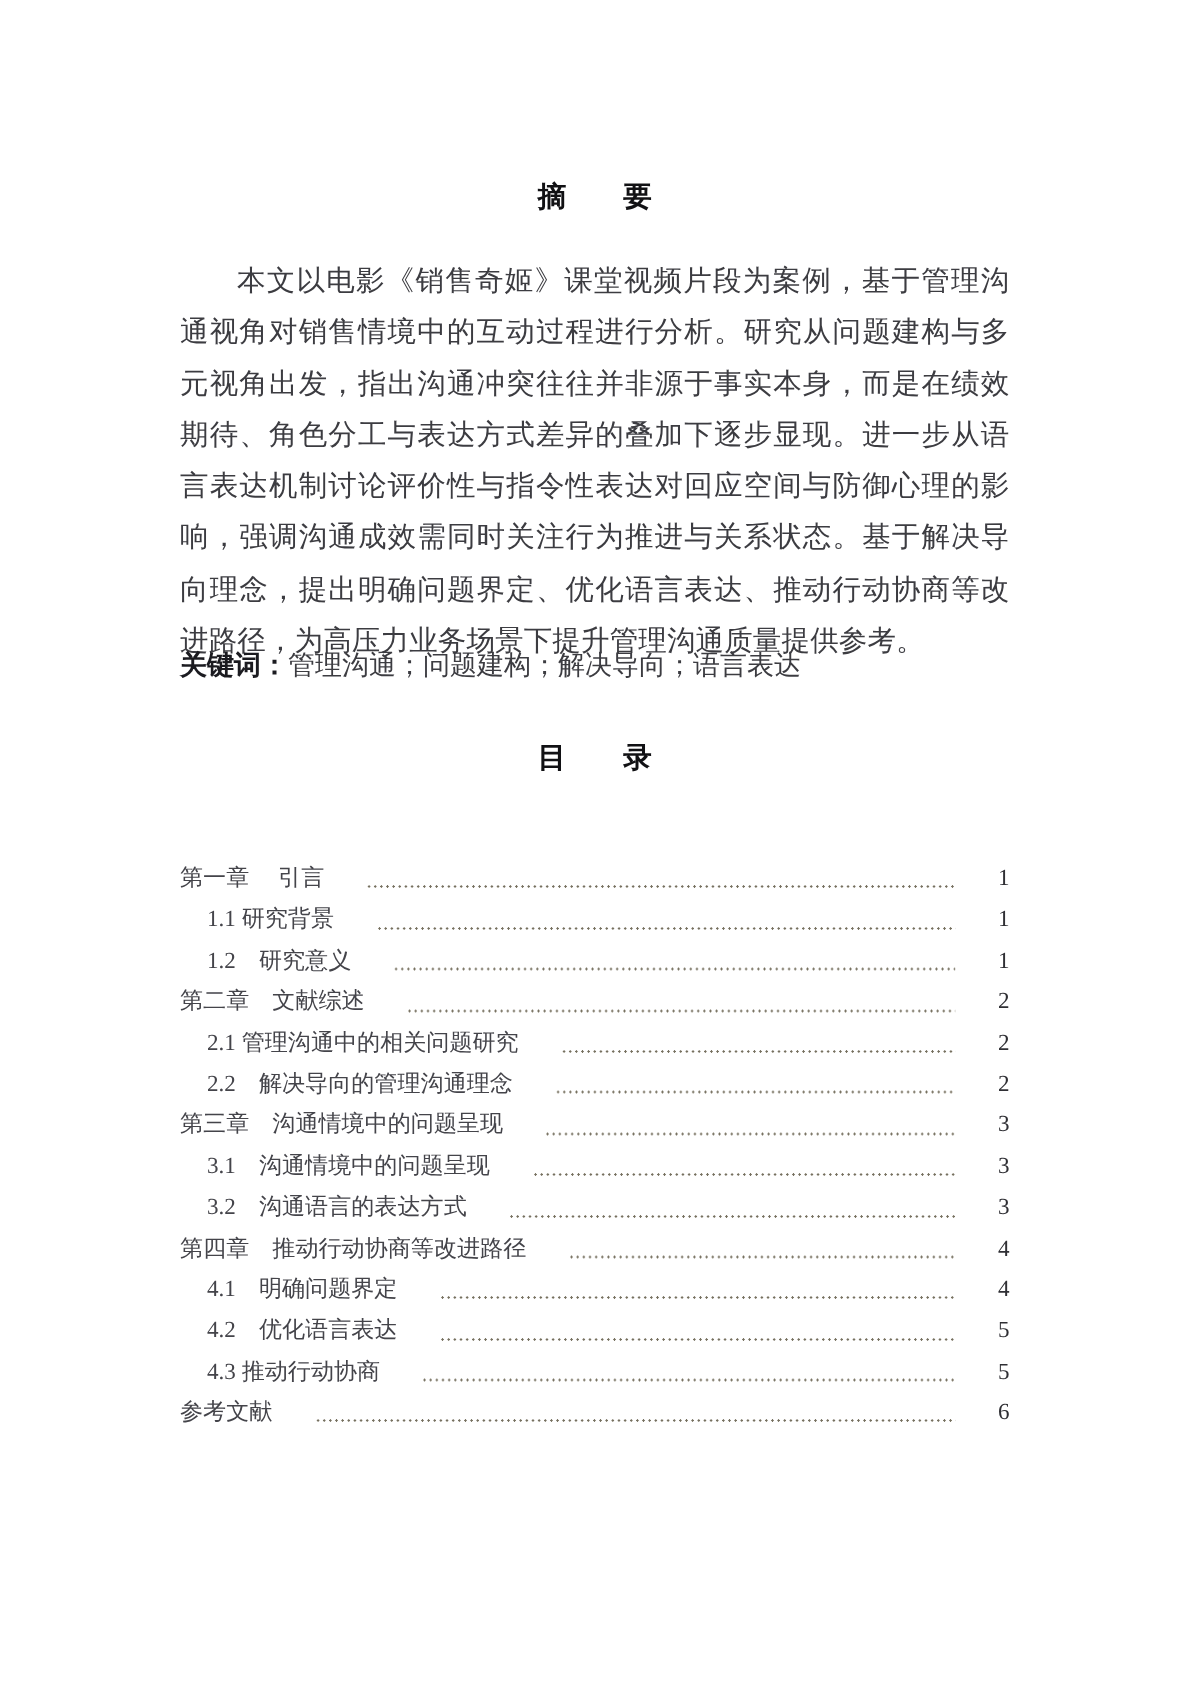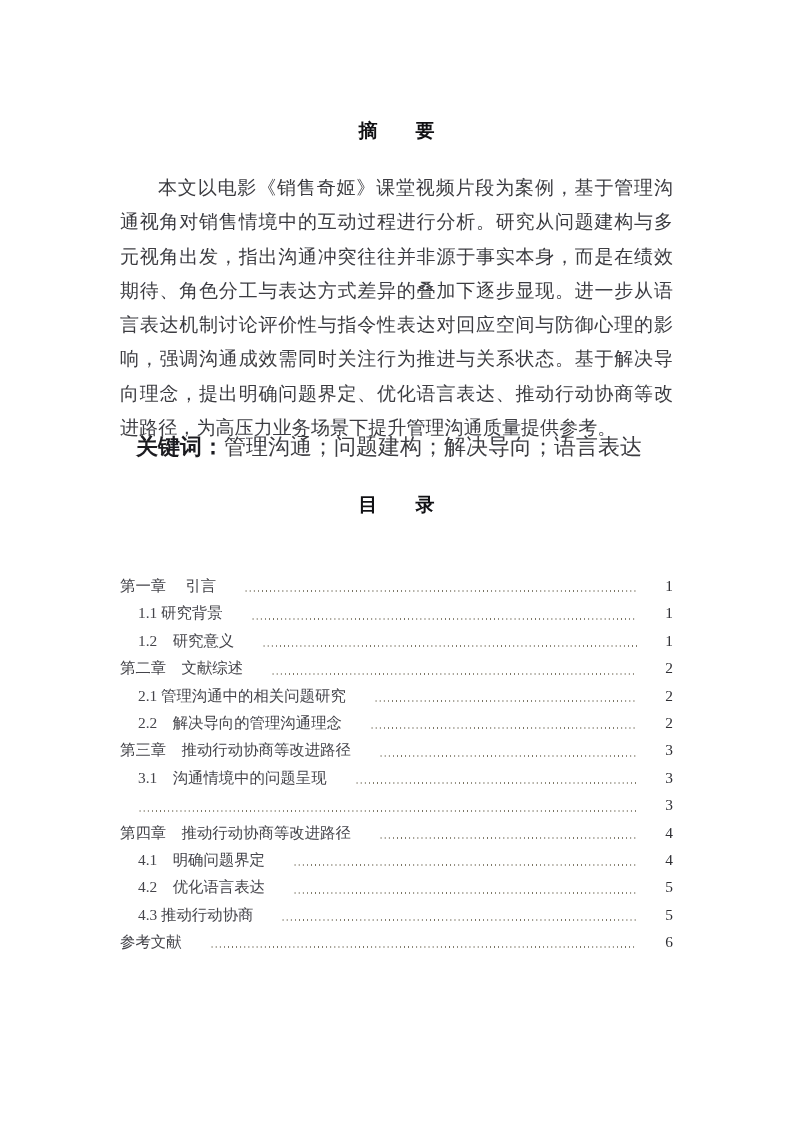--- a/index.html
+++ b/index.html
@@ -59,24 +59,24 @@
     line-height: 34.3px;
     text-indent: 2em;
     text-align: justify;
     text-justify: inter-ideograph;
     color: #3c3c41;
     letter-spacing: 0.005em;
   }
 
   #keywords-line {
     position: absolute;
-    left: 16px;
+    left: 0;
     top: 411px;
     width: 553px;
-    font-size: 22px;
+    font-size: 18px;
     line-height: 28px;
     color: #3c3c41;
   }
   #keywords-line .kw-label {
     font-weight: bold;
     color: #1b1b20;
   }
   #keywords-line .kw-value {
     color: #3c3c41;
   }
@@ -191,30 +191,31 @@
           <span class="toc-label">2.1 管理沟通中的相关问题研究</span>
           <span class="toc-dots"></span>
           <span class="toc-page">2</span>
         </div>
         <div class="toc-row level-2">
           <span class="toc-label">2.2　解决导向的管理沟通理念</span>
           <span class="toc-dots"></span>
           <span class="toc-page">2</span>
         </div>
         <div class="toc-row level-1">
-          <span class="toc-label">第三章　推动行动协商等改进路径</span>
+          <span class="toc-label">第三章　沟通情境中的问题呈现</span>
           <span class="toc-dots"></span>
           <span class="toc-page">3</span>
         </div>
         <div class="toc-row level-2">
           <span class="toc-label">3.1　沟通情境中的问题呈现</span>
           <span class="toc-dots"></span>
           <span class="toc-page">3</span>
         </div>
         <div class="toc-row level-2">
+          <span class="toc-label">3.2　沟通语言的表达方式</span>
           <span class="toc-dots"></span>
           <span class="toc-page">3</span>
         </div>
         <div class="toc-row level-1">
           <span class="toc-label">第四章　推动行动协商等改进路径</span>
           <span class="toc-dots"></span>
           <span class="toc-page">4</span>
         </div>
         <div class="toc-row level-2">
           <span class="toc-label">4.1　明确问题界定</span>

